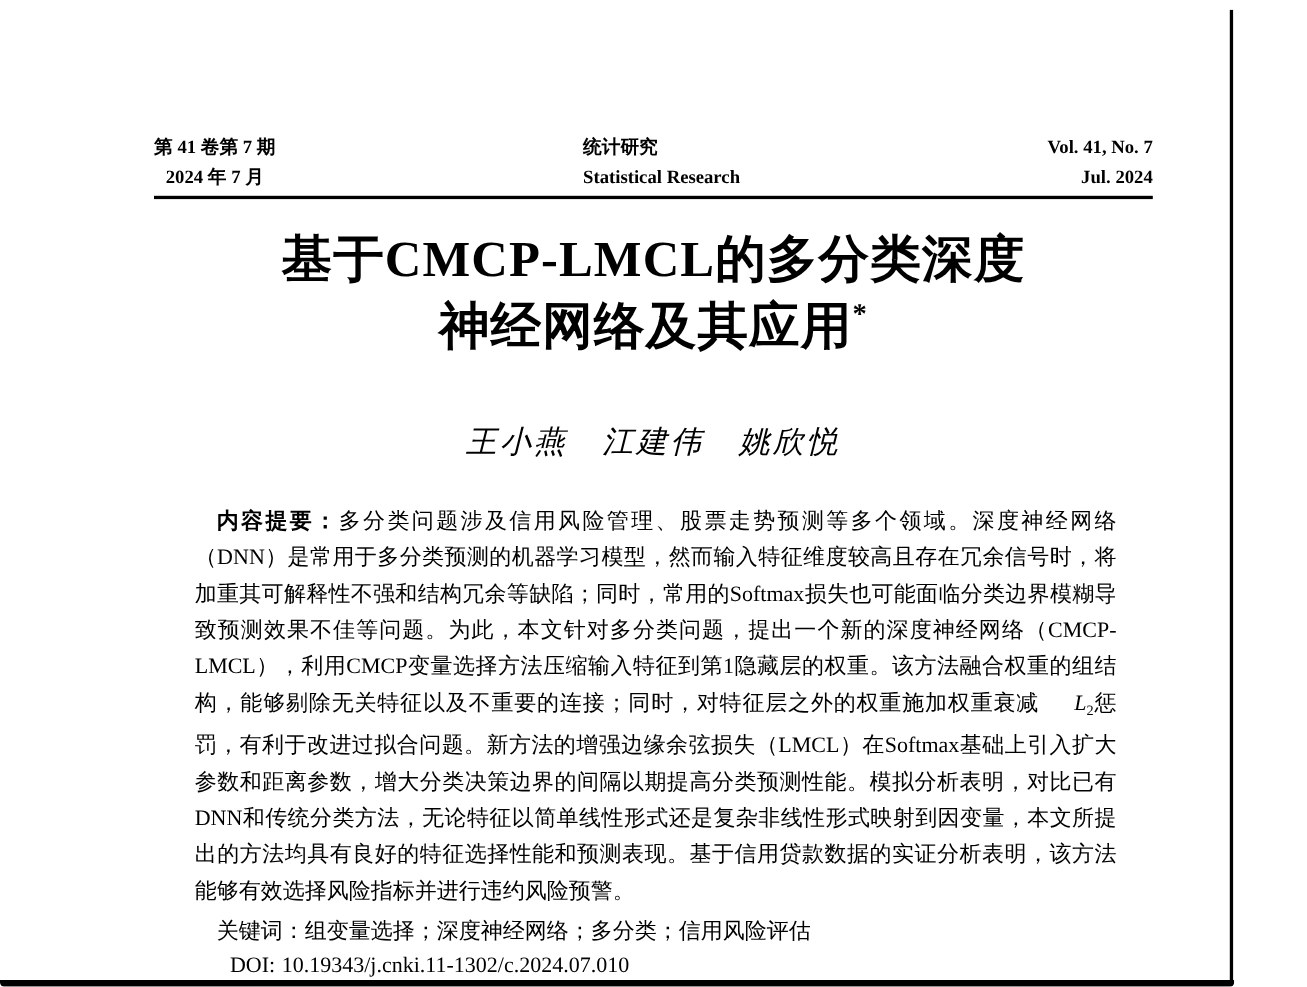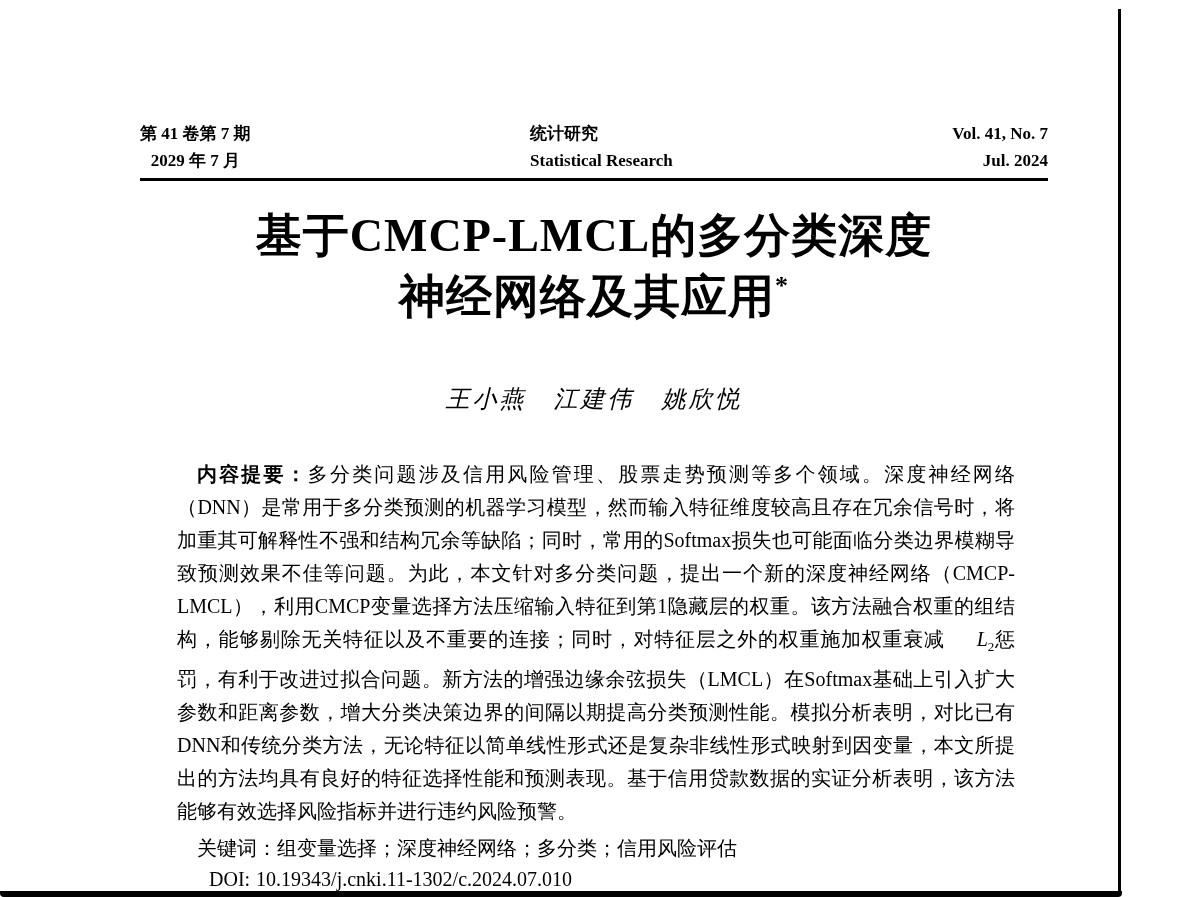--- a/index.html
+++ b/index.html
@@ -62,21 +62,21 @@
     vertical-align: 18px;
   }
 
   
   .authors {
     position: absolute;
     left: 0;
     width: 1188px;
     top: 383px;
     text-align: center;
-    font-size: 24px;
+    font-size: 28px;
     font-style: italic;
     letter-spacing: 3px;
   }
 
   
   .abstract-wrap {
     position: absolute;
     left: 177px;
     top: 458px;
     width: 838px;
@@ -129,21 +129,21 @@
   }
 </style>
 </head>
 <body>
 
 <div class="page">
 
   <div class="jheader">
     <div class="col-left">
       <div>第 41 卷第 7 期</div>
-      <div>2029 年 7 月</div>
+      <div>2024 年 7 月</div>
     </div>
     <div class="col-center">
       <div>统计研究</div>
       <div>Statistical Research</div>
     </div>
     <div class="col-right">
       <div>Vol. 41, No. 7</div>
       <div>Jul. 2024</div>
     </div>
   </div>

